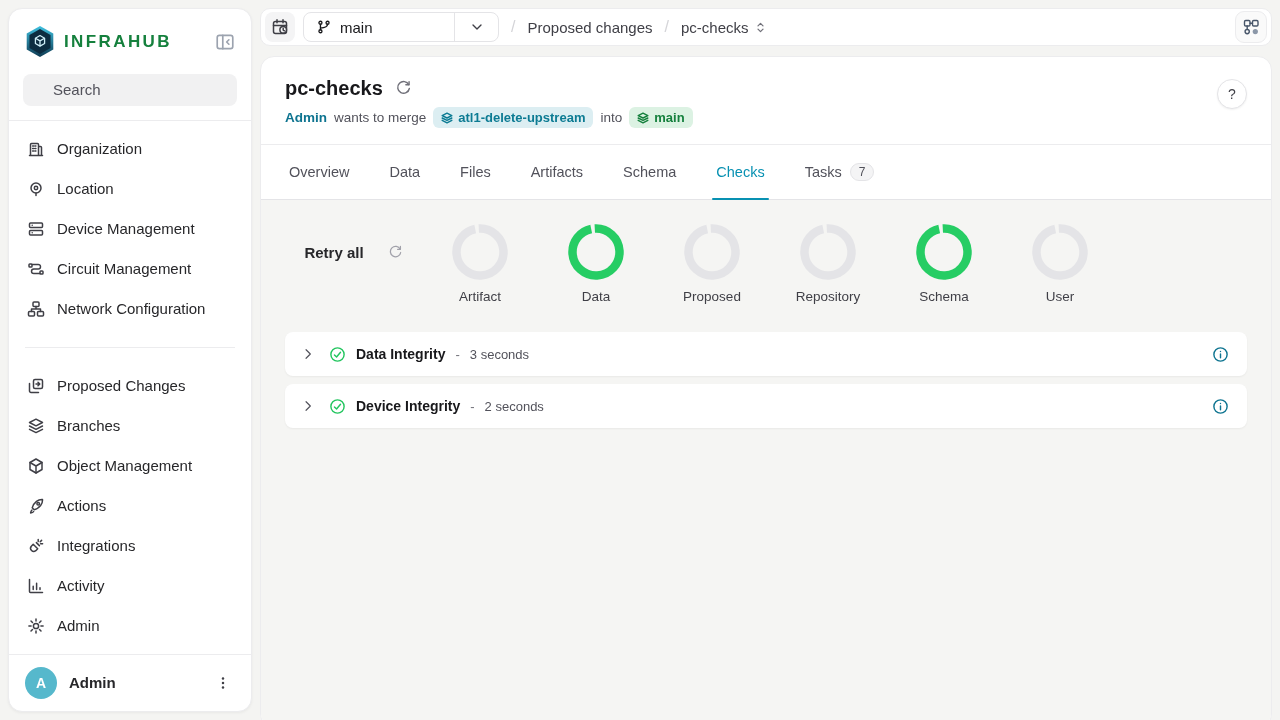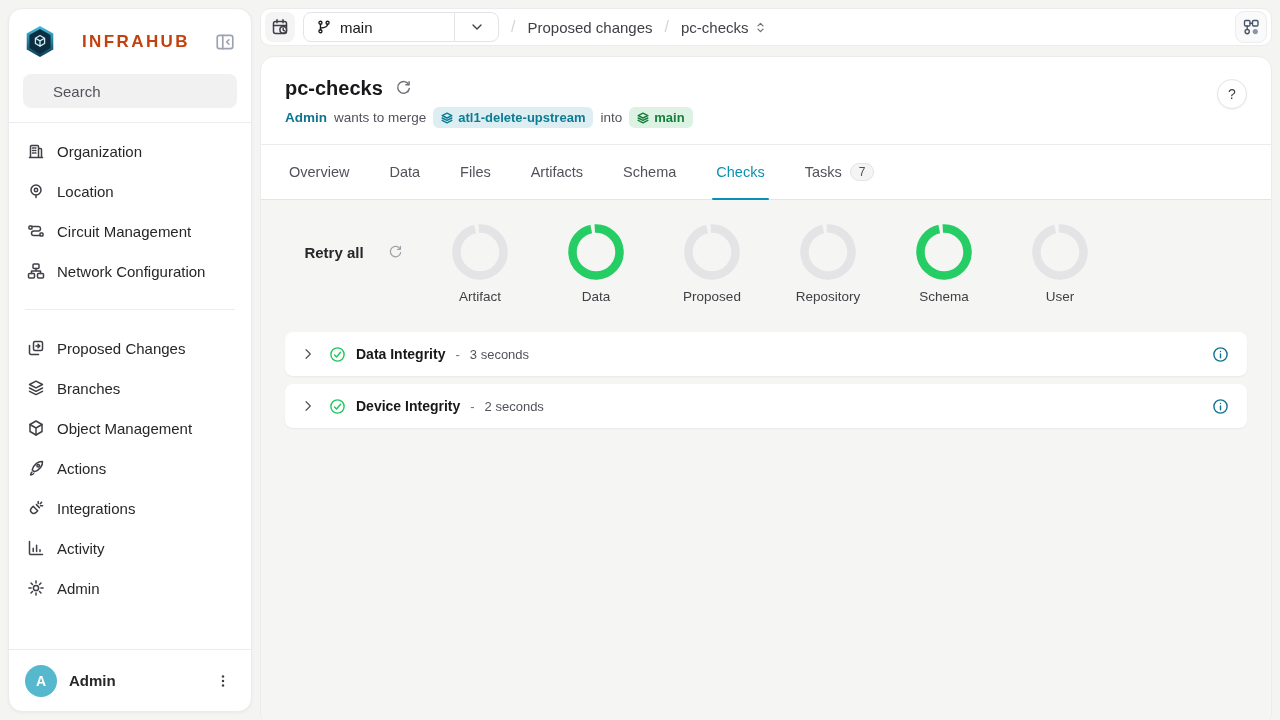--- a/index.html
+++ b/index.html
@@ -11,21 +11,21 @@
   svg { display:block; }
   .ico { stroke:currentColor; fill:none; stroke-width:1.5; stroke-linecap:round; stroke-linejoin:round; }
 
   
   .sidebar {
     position:absolute; left:8px; top:8px; width:244px; height:704px;
     background:#fff; border:1px solid #ececee; border-radius:14px;
     box-shadow:0 1px 3px rgba(0,0,0,.05); display:flex; flex-direction:column;
   }
   .logo-row { display:flex; align-items:center; gap:9px; padding:16px 14px 12px 16px; }
-  .brand-name { font-size:17px; font-weight:700; letter-spacing:2.4px; color:#c2410c; flex:1;margin-left:18px; }
+  .brand-name { font-size:17px; font-weight:700; letter-spacing:2.4px; color:#15803d; flex:1; }
   .collapse-btn { color:#9ca3af; background:none; border:none; cursor:pointer; padding:2px; }
   .search-box {
     margin:4px 14px 14px 14px; height:34px; background:#f1f1f2; border-radius:8px;
     display:flex; align-items:center; gap:20px; padding:0 10px; color:#52525b;
   }
   .search-box input {
     flex:1; border:none; background:transparent; outline:none;
     font-family:inherit; font-size:15px; color:#27272a;
   }
   .search-box input::placeholder { color:#52525b; opacity:1; }
@@ -190,20 +190,28 @@
       </svg>
       <span>Organization</span>
     </li>
     <li class="nav-item">
       <svg class="ico nav-ico" width="18" height="18" viewBox="0 0 18 18">
         <circle cx="9" cy="8" r="5"></circle>
           <circle cx="9" cy="8" r="1.7"></circle>
           <path d="M9 13v2.6"></path>
       </svg>
       <span>Location</span>
+    </li>
+    <li class="nav-item">
+      <svg class="ico nav-ico" width="18" height="18" viewBox="0 0 18 18">
+        <rect x="2.5" y="3" width="13" height="4.6" rx="1"></rect>
+          <rect x="2.5" y="10.4" width="13" height="4.6" rx="1"></rect>
+        <path d="M5.2 5.3h.01M5.2 12.7h.01"></path>
+      </svg>
+      <span>Device Management</span>
     </li>
     <li class="nav-item">
       <svg class="ico nav-ico" width="18" height="18" viewBox="0 0 18 18">
         <rect x="2" y="4" width="3" height="3" rx=".8"></rect>
           <rect x="13" y="11" width="3" height="3" rx=".8"></rect>
         <path d="M5 5.5h6.2a2.3 2.3 0 0 1 0 4.6H6.8a2.3 2.3 0 0 0 0 4.6H13" transform="translate(0,-1.1)"></path>
       </svg>
       <span>Circuit Management</span>
     </li>
     <li class="nav-item">

